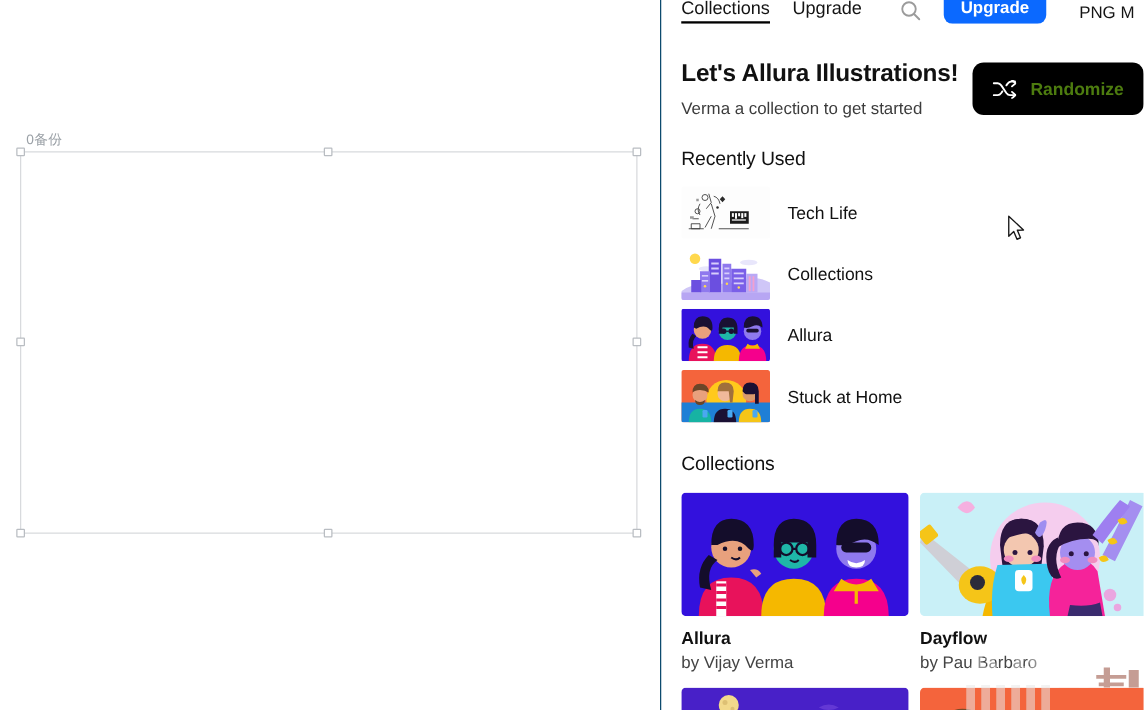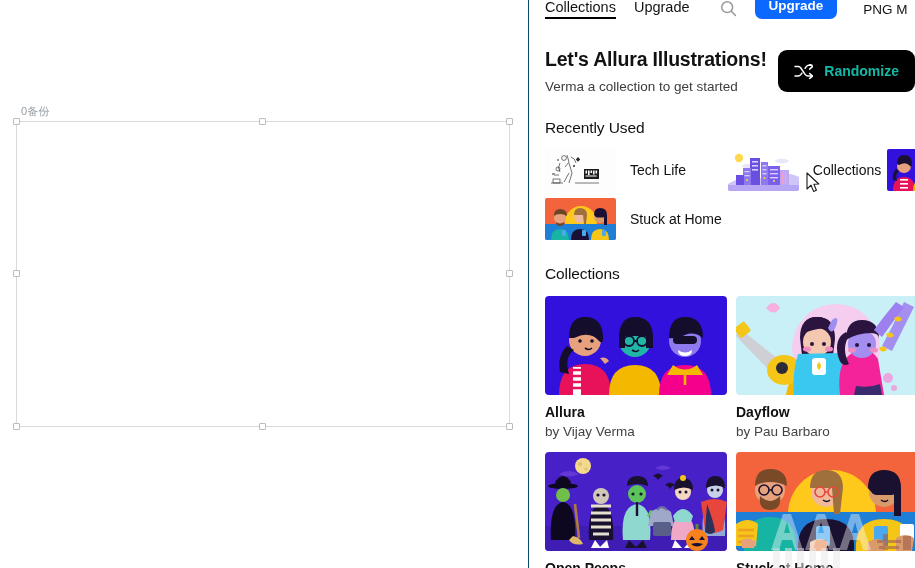--- a/index.html
+++ b/index.html
@@ -138,21 +138,21 @@
     line-height: 1.15;
   }
   #hero-subtitle {
     margin-top: 9px;
     font-size: 13.5px;
     color: #3c3c3c;
   }
   #randomize-button {
     display: flex; align-items: center; gap: 11px;
     background: #000000;
-    color: #14b8a6;
+    color: #4d7c0f;
     border: none;
     border-radius: 9px;
     padding: 13px 16px;
     font-size: 14px;
     font-weight: 600;
     cursor: pointer;
     margin-top: 2px;
     margin-right: -16px;
     font-family: "Liberation Sans", sans-serif;
     white-space: nowrap;
@@ -164,21 +164,21 @@
     font-weight: 500;
     color: #111111;
     margin-top: 25px;
     letter-spacing: -.1px;
   }
 
   
   #recent-grid {
     margin-top: 12px;
     display: grid;
-    grid-template-columns: 1fr 1fr 1fr;
+    grid-template-columns: 1fr;
     column-gap: 6px;
     row-gap: 7px;
   }
   .recent-item {
     display: flex; align-items: center; gap: 14px;
     cursor: pointer;
   }
   .recent-thumb {
     width: 71px; height: 42px;
     border-radius: 2px;

